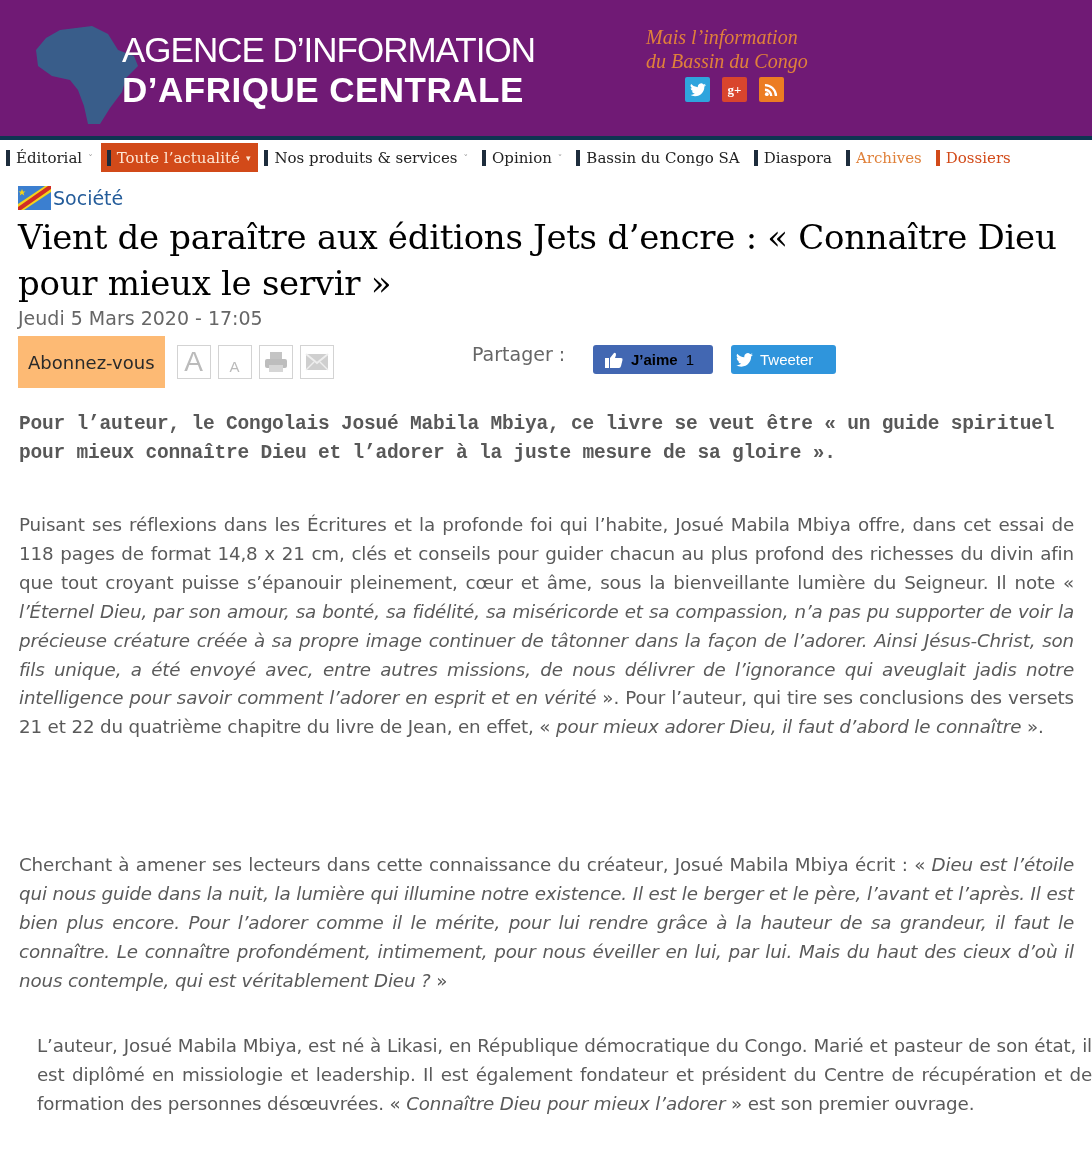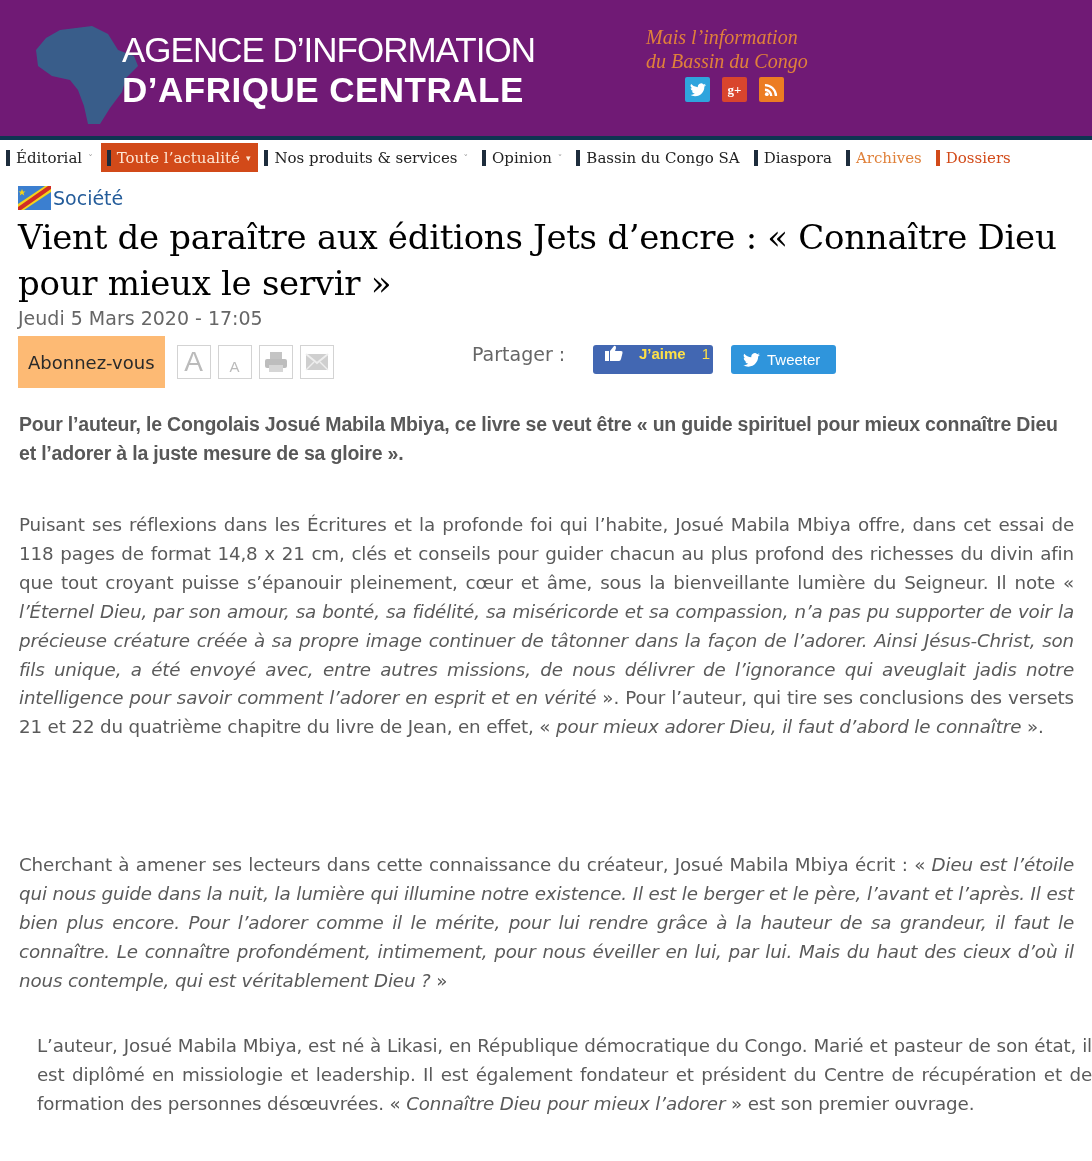--- a/index.html
+++ b/index.html
@@ -39,26 +39,26 @@
   .title { position: absolute; left: 18px; top: 214px; width: 1060px; font-family: "DejaVu Serif", serif; font-weight: normal; font-size: 34px; line-height: 46px; color: #000000; letter-spacing: -0.3px; }
   .date { position: absolute; left: 18px; top: 307px; font-size: 19px; color: #666; }
 
   .tools { position: absolute; left: 18px; top: 336px; display: flex; align-items: center; }
   .subscribe { background: #fdba74; color: #2a2a2a; font-size: 18px; height: 52px; padding: 0 10px; display: flex; align-items: center; margin-right: 12px; }
   .tool-btn { width: 34px; height: 34px; border: 1px solid #d3d3d3; margin-right: 7px; display: flex; align-items: center; justify-content: center; color: #bbb; background: #fff; }
   .tool-btn.big { font-size: 28px; font-family: "Liberation Sans", sans-serif; }
   .tool-btn.small { font-size: 15px; font-family: "Liberation Sans", sans-serif; padding-top: 8px; }
 
   .share-label { position: absolute; left: 472px; top: 343px; font-size: 19px; color: #666; }
-  .fb-btn { position: absolute; left: 593px; top: 345px; width: 120px; height: 29px; background: #4267b2; border-radius: 3px; color: #fde047; font-family: "Liberation Sans", sans-serif; font-weight: bold; font-size: 15px; display: flex; padding-left: 12px; gap: 16px; }
+  .fb-btn { position: absolute; left: 593px; top: 345px; width: 120px; height: 29px; background: #4267b2; border-radius: 3px; color: #000000; font-family: "Liberation Sans", sans-serif; font-weight: bold; font-size: 15px; display: flex; align-items: center; padding-left: 12px; gap: 8px; }
   .fb-btn .count { font-weight: normal; }
-  .tw-btn { position: absolute; left: 731px; top: 345px; width: 105px; height: 29px; background: #2f95dc; border-radius: 3px; color: #fff; font-family: "Liberation Sans", sans-serif; font-size: 15px; display: flex; align-items: center; padding-left: 12px; gap: 7px; }
+  .tw-btn { position: absolute; left: 731px; top: 345px; width: 105px; height: 29px; background: #2f95dc; border-radius: 3px; color: #fff; font-family: "Liberation Sans", sans-serif; font-size: 15px; display: flex; align-items: center; padding-left: 5px; gap: 7px; }
 
   
-  .lede { position: absolute; left: 19px; top: 410px; width: 1055px; font-family: Liberation Sans, sans-serif; font-weight: bold; font-size: 19.5px; line-height: 29px; color: #585858; letter-spacing: -0.2px; }
+  .lede { position: absolute; left: 19px; top: 410px; width: 1055px; font-family: Liberation Mono, monospace; font-weight: bold; font-size: 19.5px; line-height: 29px; color: #585858; letter-spacing: -0.2px; }
   .para { position: absolute; left: 19px; width: 1055px; font-family: "DejaVu Sans", sans-serif; font-size: 18.3px; line-height: 28.9px; color: #5a5a5a; text-align: justify; letter-spacing: -0.15px; }
   .para em { font-style: italic; }
   .p1 { top: 511px; }
   .p2 { top: 851px; }
   .p3 { top: 1032px; margin-left: 18px; }
 </style>
 </head>
 <body>
 
 <div class="header">

